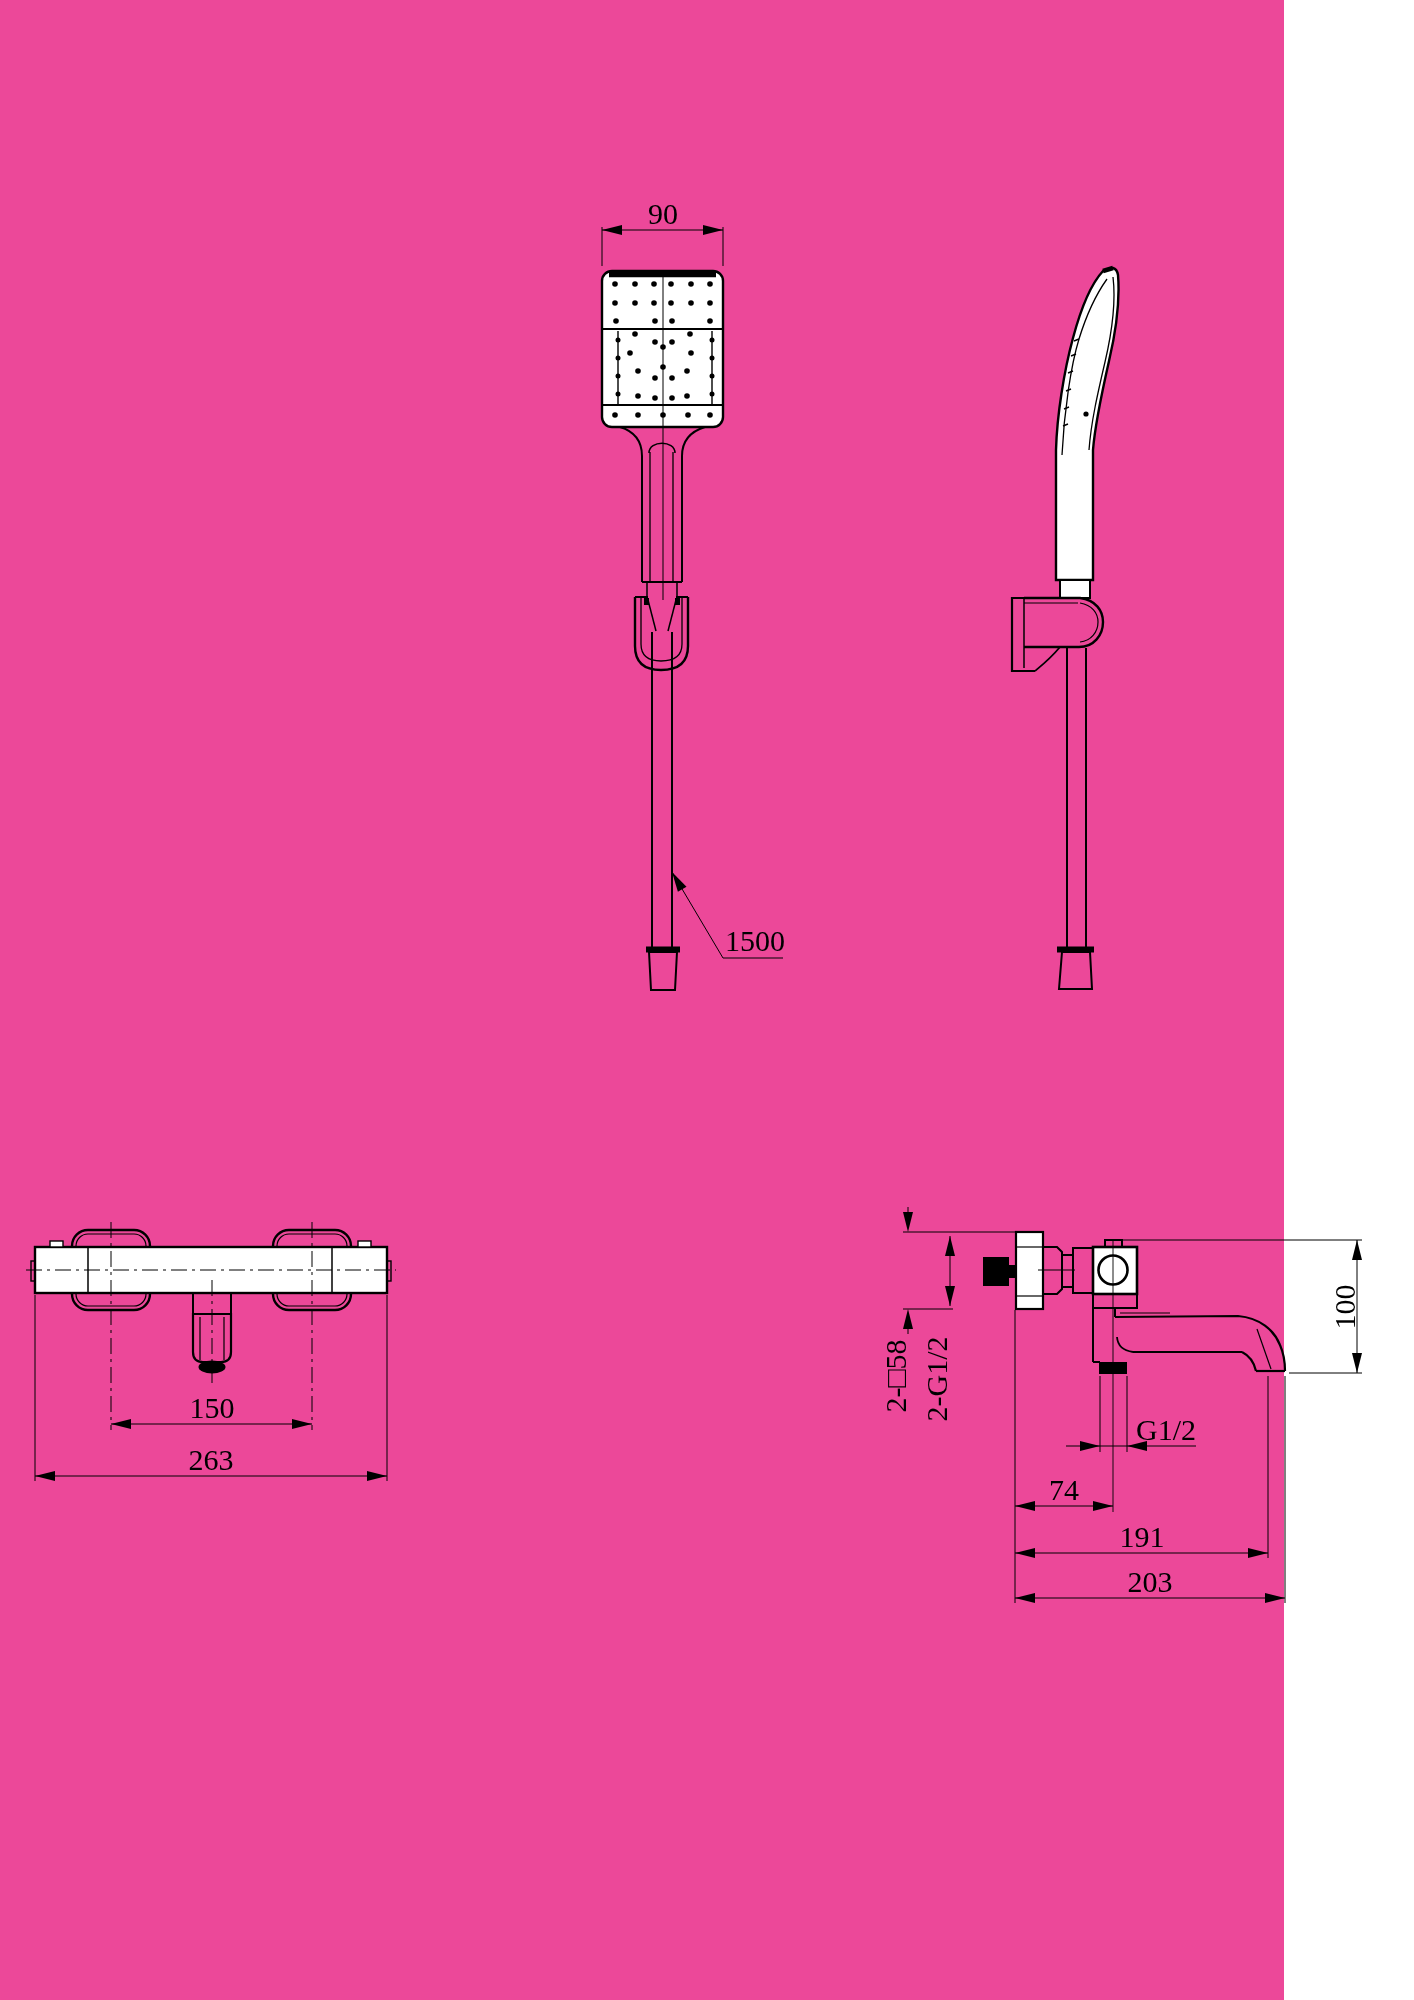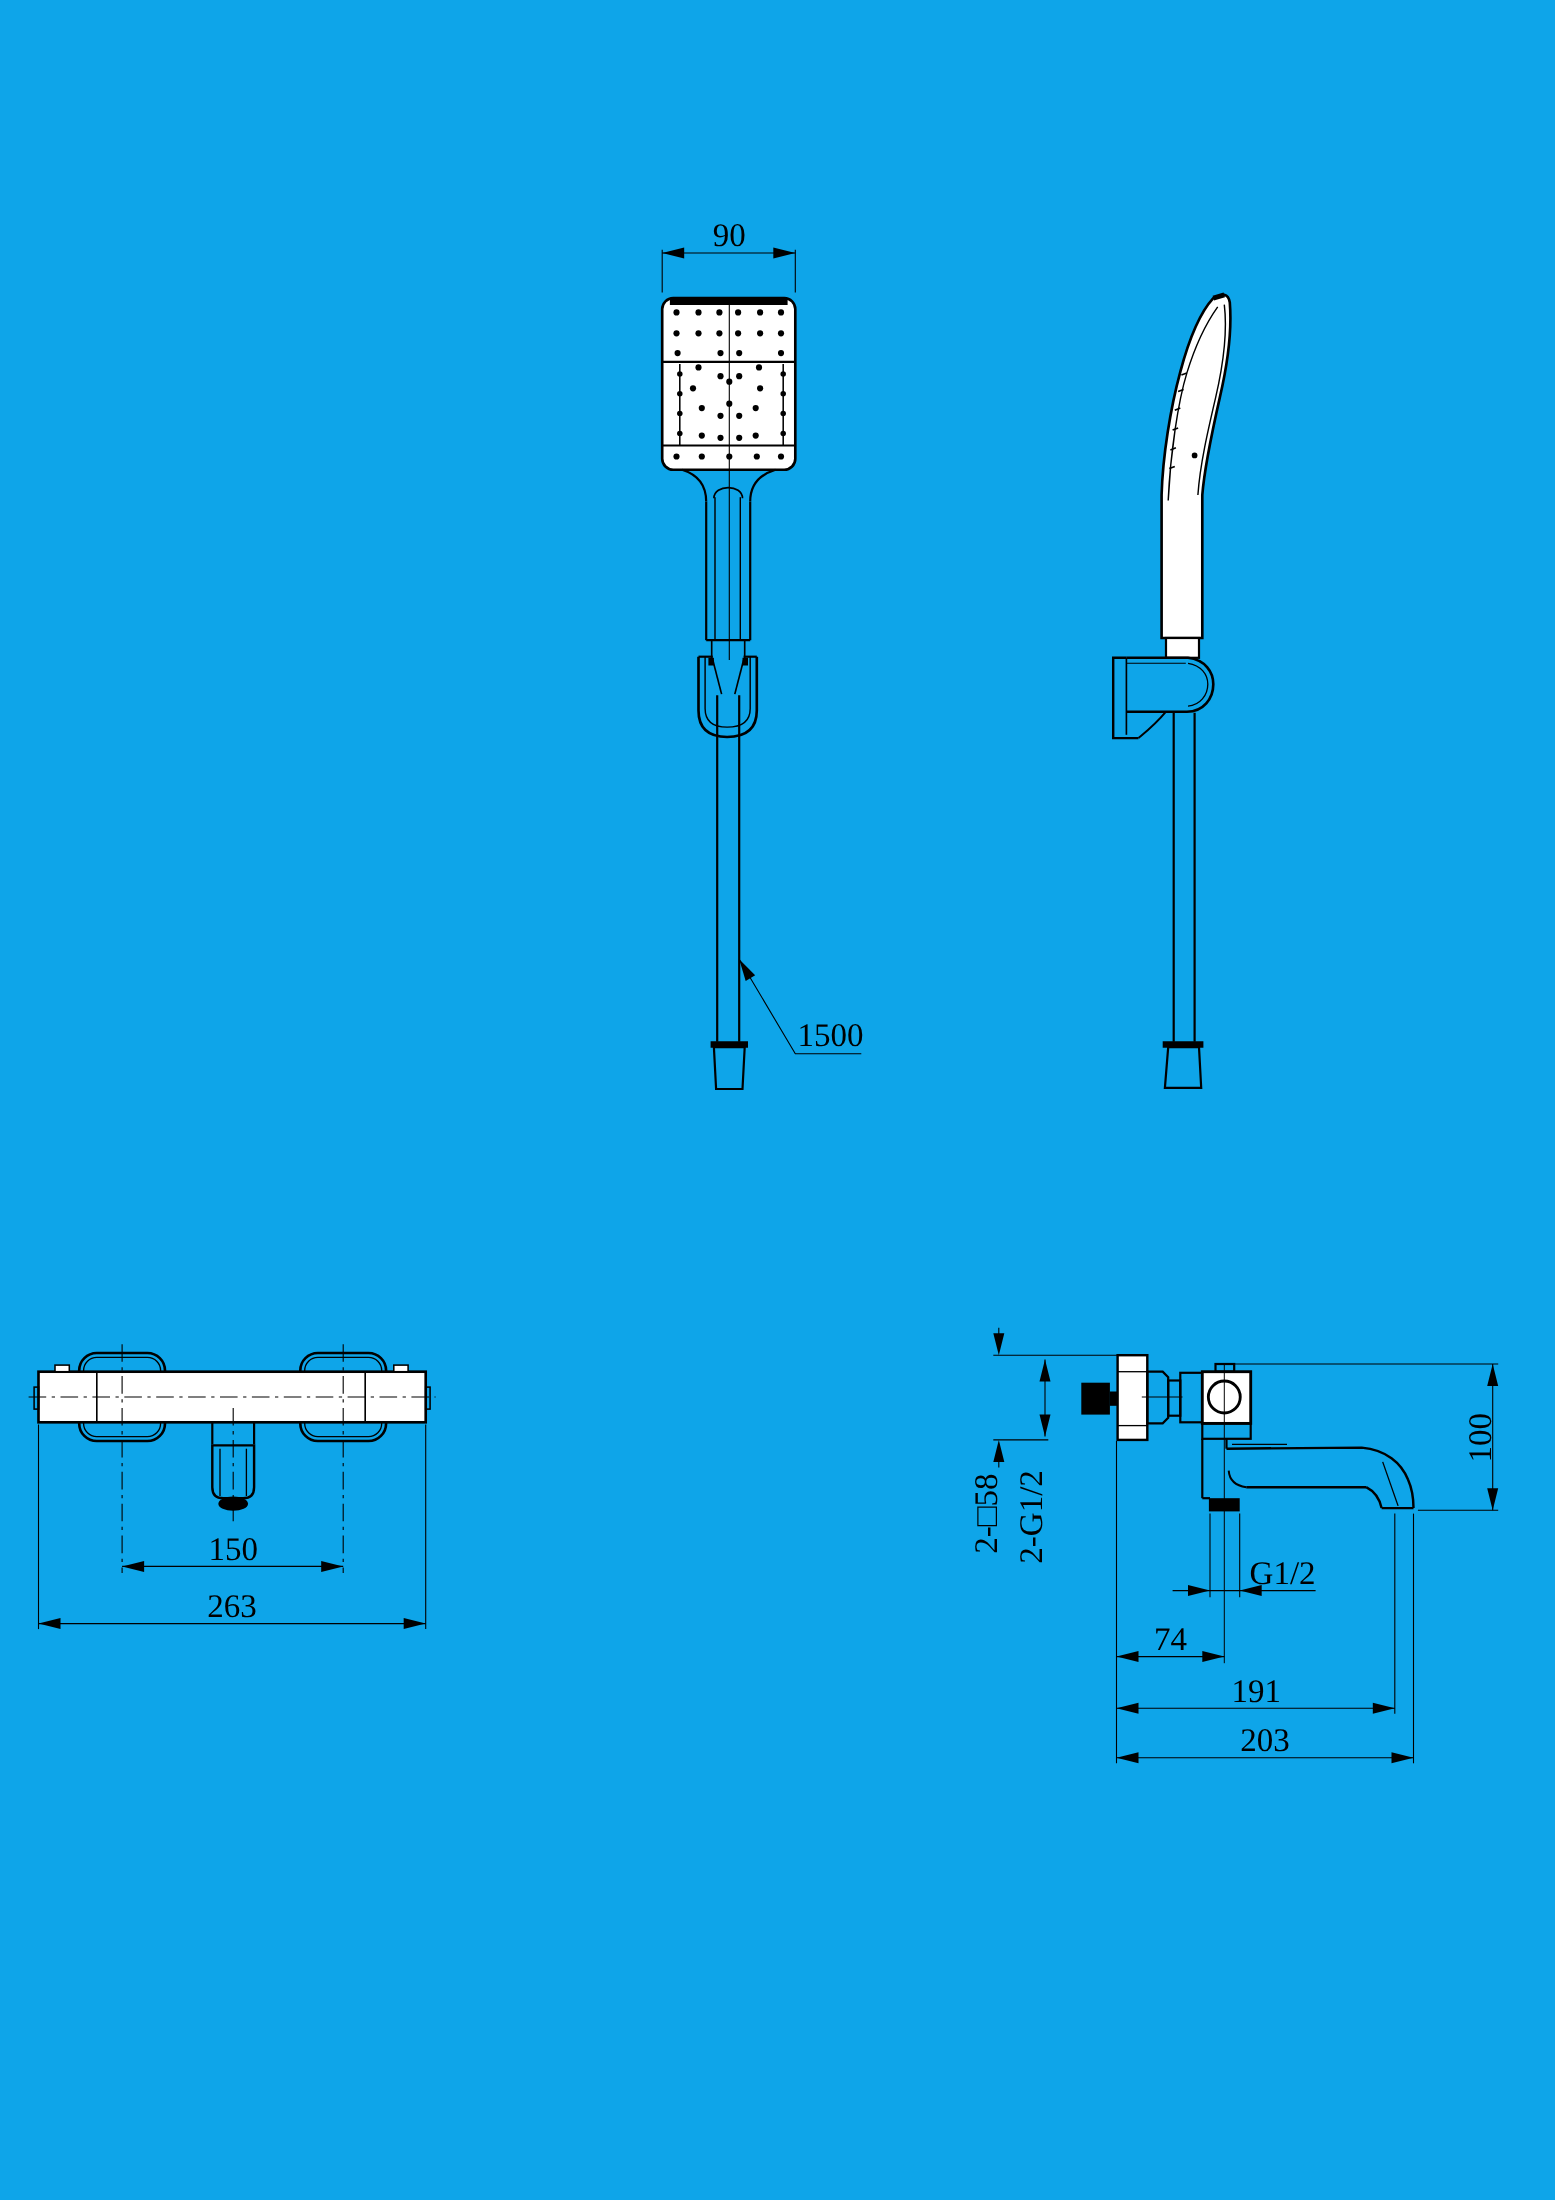--- a/index.html
+++ b/index.html
@@ -1,16 +1,16 @@
 <!DOCTYPE html>
 <html><head>
 <meta charset="utf-8">
 <style>
   html,body{margin:0;padding:0;background:#ffffff;}
-  .sheet{width:1414px;height:2000px;position:relative;background:#0ea5e9;font-family:"Liberation Serif", serif;}
+  .sheet{width:1284px;height:2000px;position:relative;background:#ec4899;font-family:"Liberation Serif", serif;}
   svg{display:block;}
   text{font-family:"Liberation Serif","DejaVu Serif",serif;font-size:30px;fill:#000;}
 </style>
 </head>
 <body>
 
 <div class="sheet">
 <svg viewBox="0 0 1414 2000" width="1414" height="2000">
 
   <g stroke="#000" fill="none" stroke-width="2">

